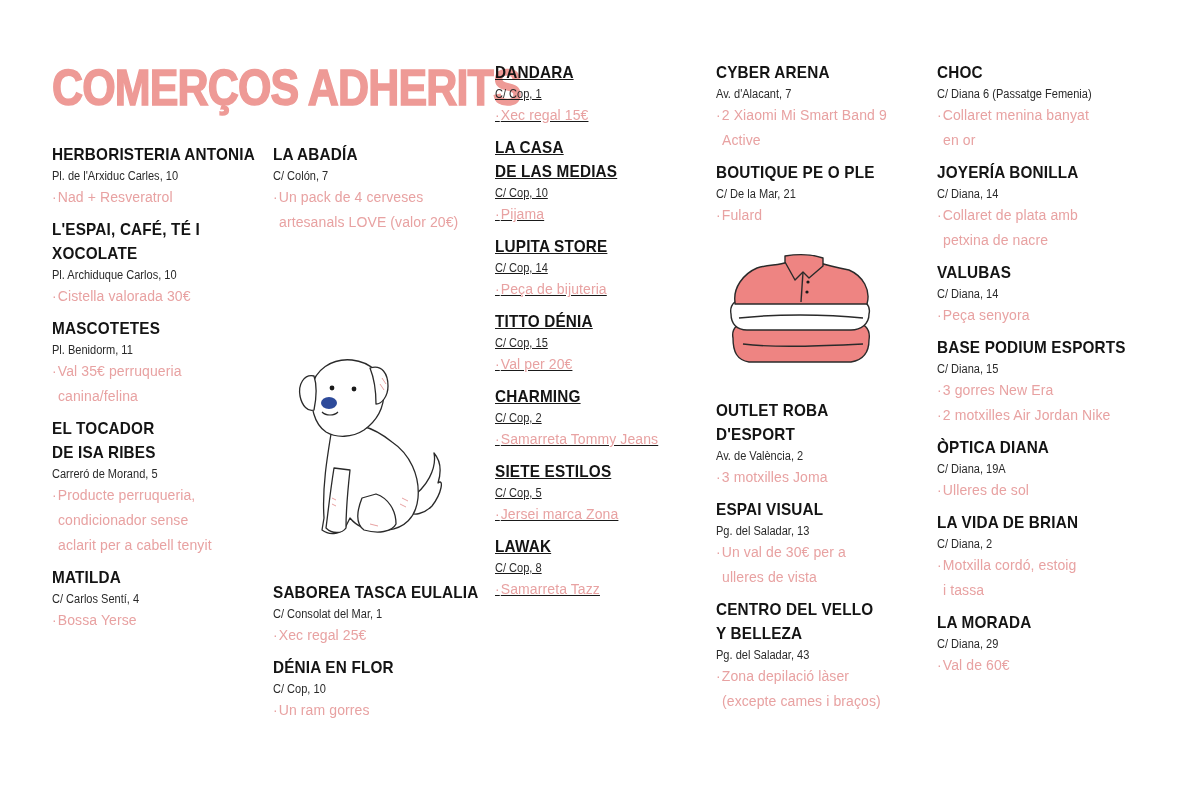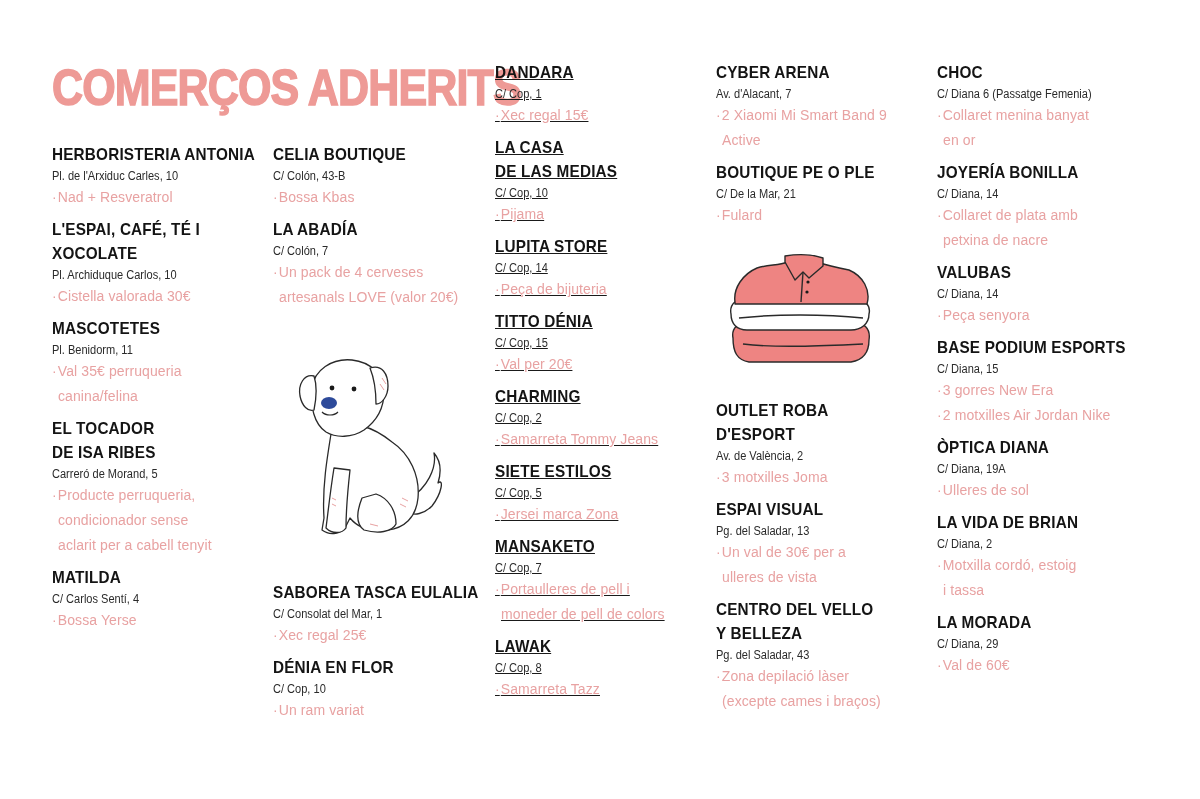--- a/index.html
+++ b/index.html
@@ -80,44 +80,39 @@
   <div class="shop">
     <div class="shop-name" style="white-space: pre;">MATILDA</div>
     <div class="shop-addr">C/ Carlos Sentí, 4</div>
   <div class="gift">Bossa Yerse</div>
       </div>
 </div>
 </div>
 
 <div class="col" id="col-1" style="left:273px;">
   <div class="stack" style="top:143px;">
-  <div class="shop">
-    <div class="shop-name" style="white-space: pre;">CELIA BOUTIQUE</div>
-    <div class="shop-addr">C/ Colón, 43-B</div>
-  <div class="gift">Bossa Kbas</div>
-      </div>
 
   <div class="shop">
     <div class="shop-name" style="white-space: pre;">LA ABADÍA</div>
     <div class="shop-addr">C/ Colón, 7</div>
   <div class="gift">Un pack de 4 cerveses
 artesanals LOVE (valor 20€)</div>
       </div>
 </div>
   <div class="stack" style="top:581px;">
   <div class="shop">
     <div class="shop-name" style="white-space: pre;">SABOREA TASCA EULALIA</div>
     <div class="shop-addr">C/ Consolat del Mar, 1</div>
   <div class="gift">Xec regal 25€</div>
       </div>
 
   <div class="shop">
     <div class="shop-name" style="white-space: pre;">DÉNIA EN FLOR</div>
     <div class="shop-addr">C/ Cop, 10</div>
-  <div class="gift">Un ram variat</div>
+  <div class="gift">Un ram gorres</div>
       </div>
 </div>
 </div>
 
 <div class="col" id="col-2" style="left:495px;">
   <div class="stack" style="top:61px;text-decoration:underline;">
   <div class="shop">
     <div class="shop-name" style="white-space: pre;">DANDARA</div>
     <div class="shop-addr">C/ Cop, 1</div>
   <div class="gift">Xec regal 15€</div>
@@ -147,26 +142,20 @@
     <div class="shop-addr">C/ Cop, 2</div>
   <div class="gift">Samarreta Tommy Jeans</div>
       </div>
 
   <div class="shop">
     <div class="shop-name" style="white-space: pre;">SIETE ESTILOS</div>
     <div class="shop-addr">C/ Cop, 5</div>
   <div class="gift">Jersei marca Zona</div>
       </div>
 
-  <div class="shop">
-    <div class="shop-name" style="white-space: pre;">MANSAKETO</div>
-    <div class="shop-addr">C/ Cop, 7</div>
-  <div class="gift">Portaulleres de pell i
-moneder de pell de colors</div>
-      </div>
 
   <div class="shop">
     <div class="shop-name" style="white-space: pre;">LAWAK</div>
     <div class="shop-addr">C/ Cop, 8</div>
   <div class="gift">Samarreta Tazz</div>
       </div>
 </div>
 </div>
 
 <div class="col" id="col-3" style="left:716px;">

